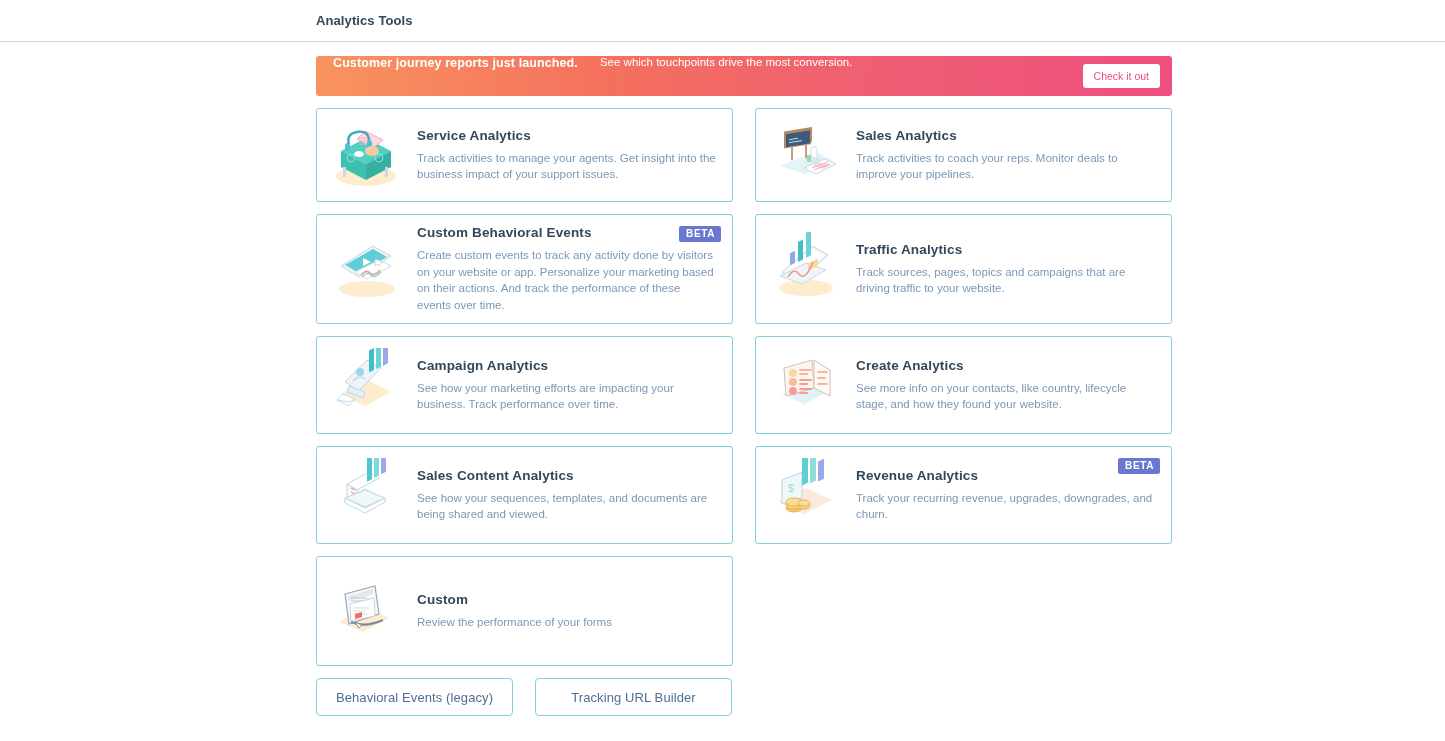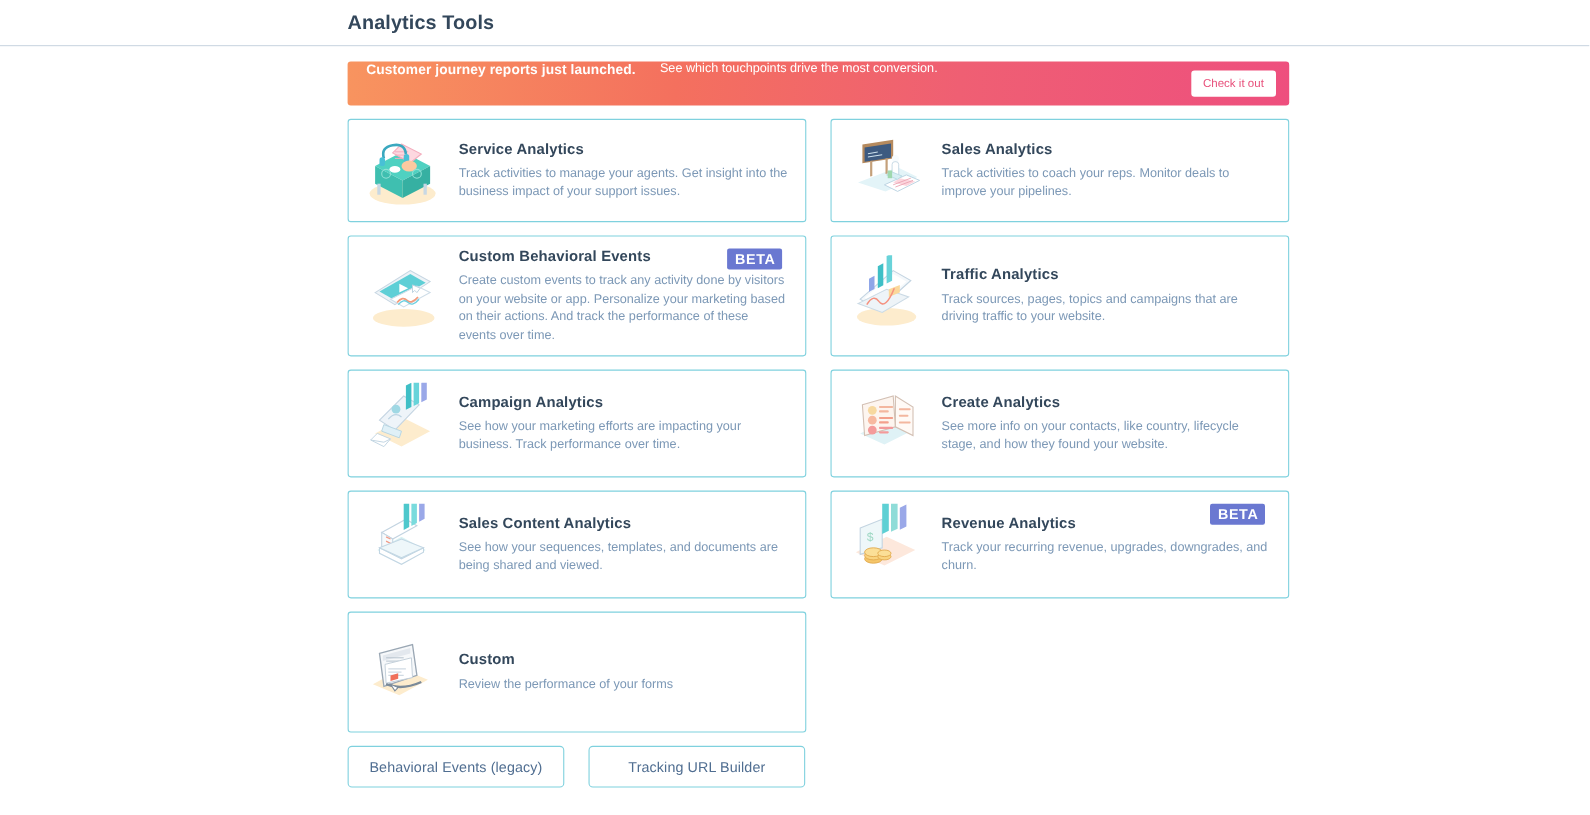--- a/index.html
+++ b/index.html
@@ -18,21 +18,21 @@
   
   .page-header {
     height: 42px;
     border-bottom: 1px solid #cbd6e2;
     display: flex;
     align-items: center;
     box-sizing: border-box;
   }
   .page-title {
     margin-left: 316px;
-    font-size: 18px;
+    font-size: 13px;
     font-weight: bold;
     color: #33475b;
     letter-spacing: 0.1px;
   }
 
   
   .content {
     width: 856px;
     margin-left: 316px;
     padding-top: 14px;
@@ -127,24 +127,24 @@
     color: #7c98b6;
     line-height: 16.5px;
     margin: 0;
     max-width: 302px;
   }
   .card.wide-desc .card-desc { max-width: 310px; }
 
   .beta-badge {
     position: absolute;
     top: 11px;
-    right: 21px;
+    right: 11px;
     background: #6a78d1;
     color: #ffffff;
-    font-size: 13px;
+    font-size: 10px;
     font-weight: bold;
     letter-spacing: 0.6px;
     border-radius: 2px;
     padding: 3px 6px 3px 7px;
     line-height: 1;
   }
 
   
   .footer-actions {
     margin-top: 12px;

